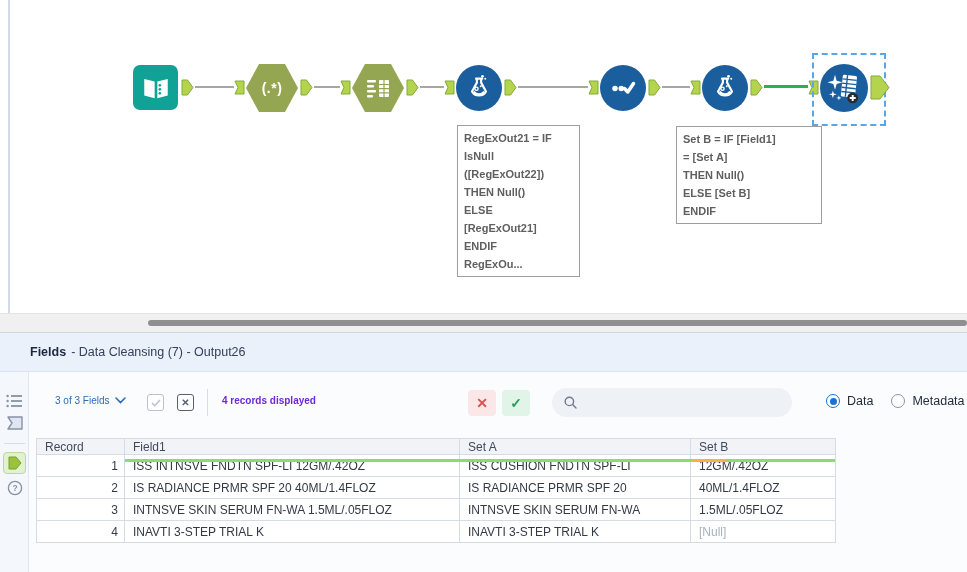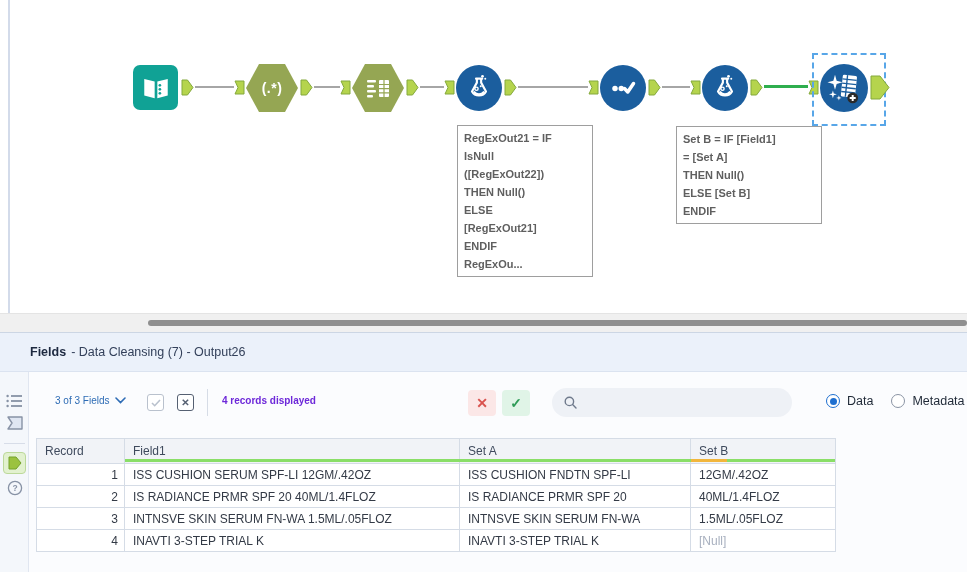--- a/index.html
+++ b/index.html
@@ -16,21 +16,21 @@
   .tool-circle { width:46px; height:46px; border-radius:50%; background:#1b5e9e; display:flex; align-items:center; justify-content:center; }
   .hex-label { color:#fff; font-weight:bold; font-size:14px; letter-spacing:0.5px; }
 
   .conn { position:absolute; height:2px; background:#a6a6a6; top:86px; }
   .conn-green { background:#2fae4e; height:3px; top:85px; }
   .anchor { position:absolute; }
 
   .sel-rect { position:absolute; left:812px; top:53px; width:74px; height:73px; border:2px dashed #58a6e8; }
 
   .annotation { position:absolute; background:#fff; border:1px solid #9e9e9e; color:#5f5f5f; font-weight:bold; font-size:11px; line-height:18px; padding:3px 6px; white-space:pre-line; }
-  .ann-1 { left:457px; top:125px; width:136px; }
+  .ann-1 { left:457px; top:125px; width:123px; }
   .ann-2 { left:676px; top:126px; width:146px; }
 
   
   .hscroll { position:absolute; left:0; top:313px; width:967px; height:19px; background:#f0f0f0; border-top:1px solid #e4e4e4; }
   .hscroll-thumb { position:absolute; left:148px; top:6px; width:819px; height:6px; background:#8f8f8f; border-radius:3px; }
 
   
   .results { position:absolute; left:0; top:332px; width:967px; height:240px; background:#fbfcfe; border-top:1px solid #ccd6e4; }
   .res-header { position:absolute; left:0; top:0; width:967px; height:39px; background:#ebf1fa; border-bottom:1px solid #dbe3f0; display:flex; align-items:center; padding-left:30px; font-size:12.5px; color:#2b3648; }
   .res-title { font-weight:bold; color:#1d2940; }
@@ -56,21 +56,21 @@
   .searchbox input::placeholder { color:#6f7a8c; }
   .radio-group { position:absolute; left:826px; top:61px; display:flex; gap:18px; white-space:nowrap; }
   .radio { display:flex; align-items:center; gap:7px; cursor:pointer; font-size:12.5px; color:#1f2937; }
   .radio-circle { width:14px; height:14px; border-radius:50%; border:1.5px solid #8a94a4; background:#fff; position:relative; }
   .radio-circle.on { border-color:#1e6fd0; }
   .radio-circle.on::after { content:""; position:absolute; left:2.5px; top:2.5px; width:7px; height:7px; border-radius:50%; background:#1e6fd0; }
 
   .tablewrap { position:absolute; left:36px; top:105px; width:801px; }
   table.grid { border-collapse:collapse; table-layout:fixed; width:799px; }
   table.grid th, table.grid td { border:1px solid #d5dce6; font-size:12px; overflow:hidden; white-space:nowrap; }
-  table.grid th { height:25px; background:#f1f3f7; color:#3f4a5d; font-weight:normal; text-align:left; padding:0 8px; }
+  table.grid th { height:16px; background:#f1f3f7; color:#3f4a5d; font-weight:normal; text-align:left; padding:0 8px; }
   table.grid td { height:22px; background:#fff; color:#333a46; padding:0 8px; }
   table.grid td.rec { text-align:right; padding-right:6px; }
   table.grid td.nullv { color:#a8b0bf; }
   .qbar { position:absolute; top:21px; height:3px; display:flex; }
   .qseg { height:3px; }
 
   svg { display:block; }
 </style>
 </head>
 <body>
@@ -344,21 +344,21 @@
           <tr>
             <th>Record</th>
             <th>Field1</th>
             <th>Set A</th>
             <th>Set B</th>
           </tr>
         </thead>
         <tbody>
             <tr>
               <td class="rec">1</td>
-              <td>ISS CUSHION SERUM SPF-LI 12GM/.42OZ</td>
+              <td>ISS INTNSVE FNDTN SPF-LI 12GM/.42OZ</td>
               <td>ISS CUSHION FNDTN SPF-LI</td>
               <td>12GM/.42OZ</td>
             </tr>
             <tr>
               <td class="rec">2</td>
               <td>IS RADIANCE PRMR SPF 20 40ML/1.4FLOZ</td>
               <td>IS RADIANCE PRMR SPF 20</td>
               <td>40ML/1.4FLOZ</td>
             </tr>
             <tr>

